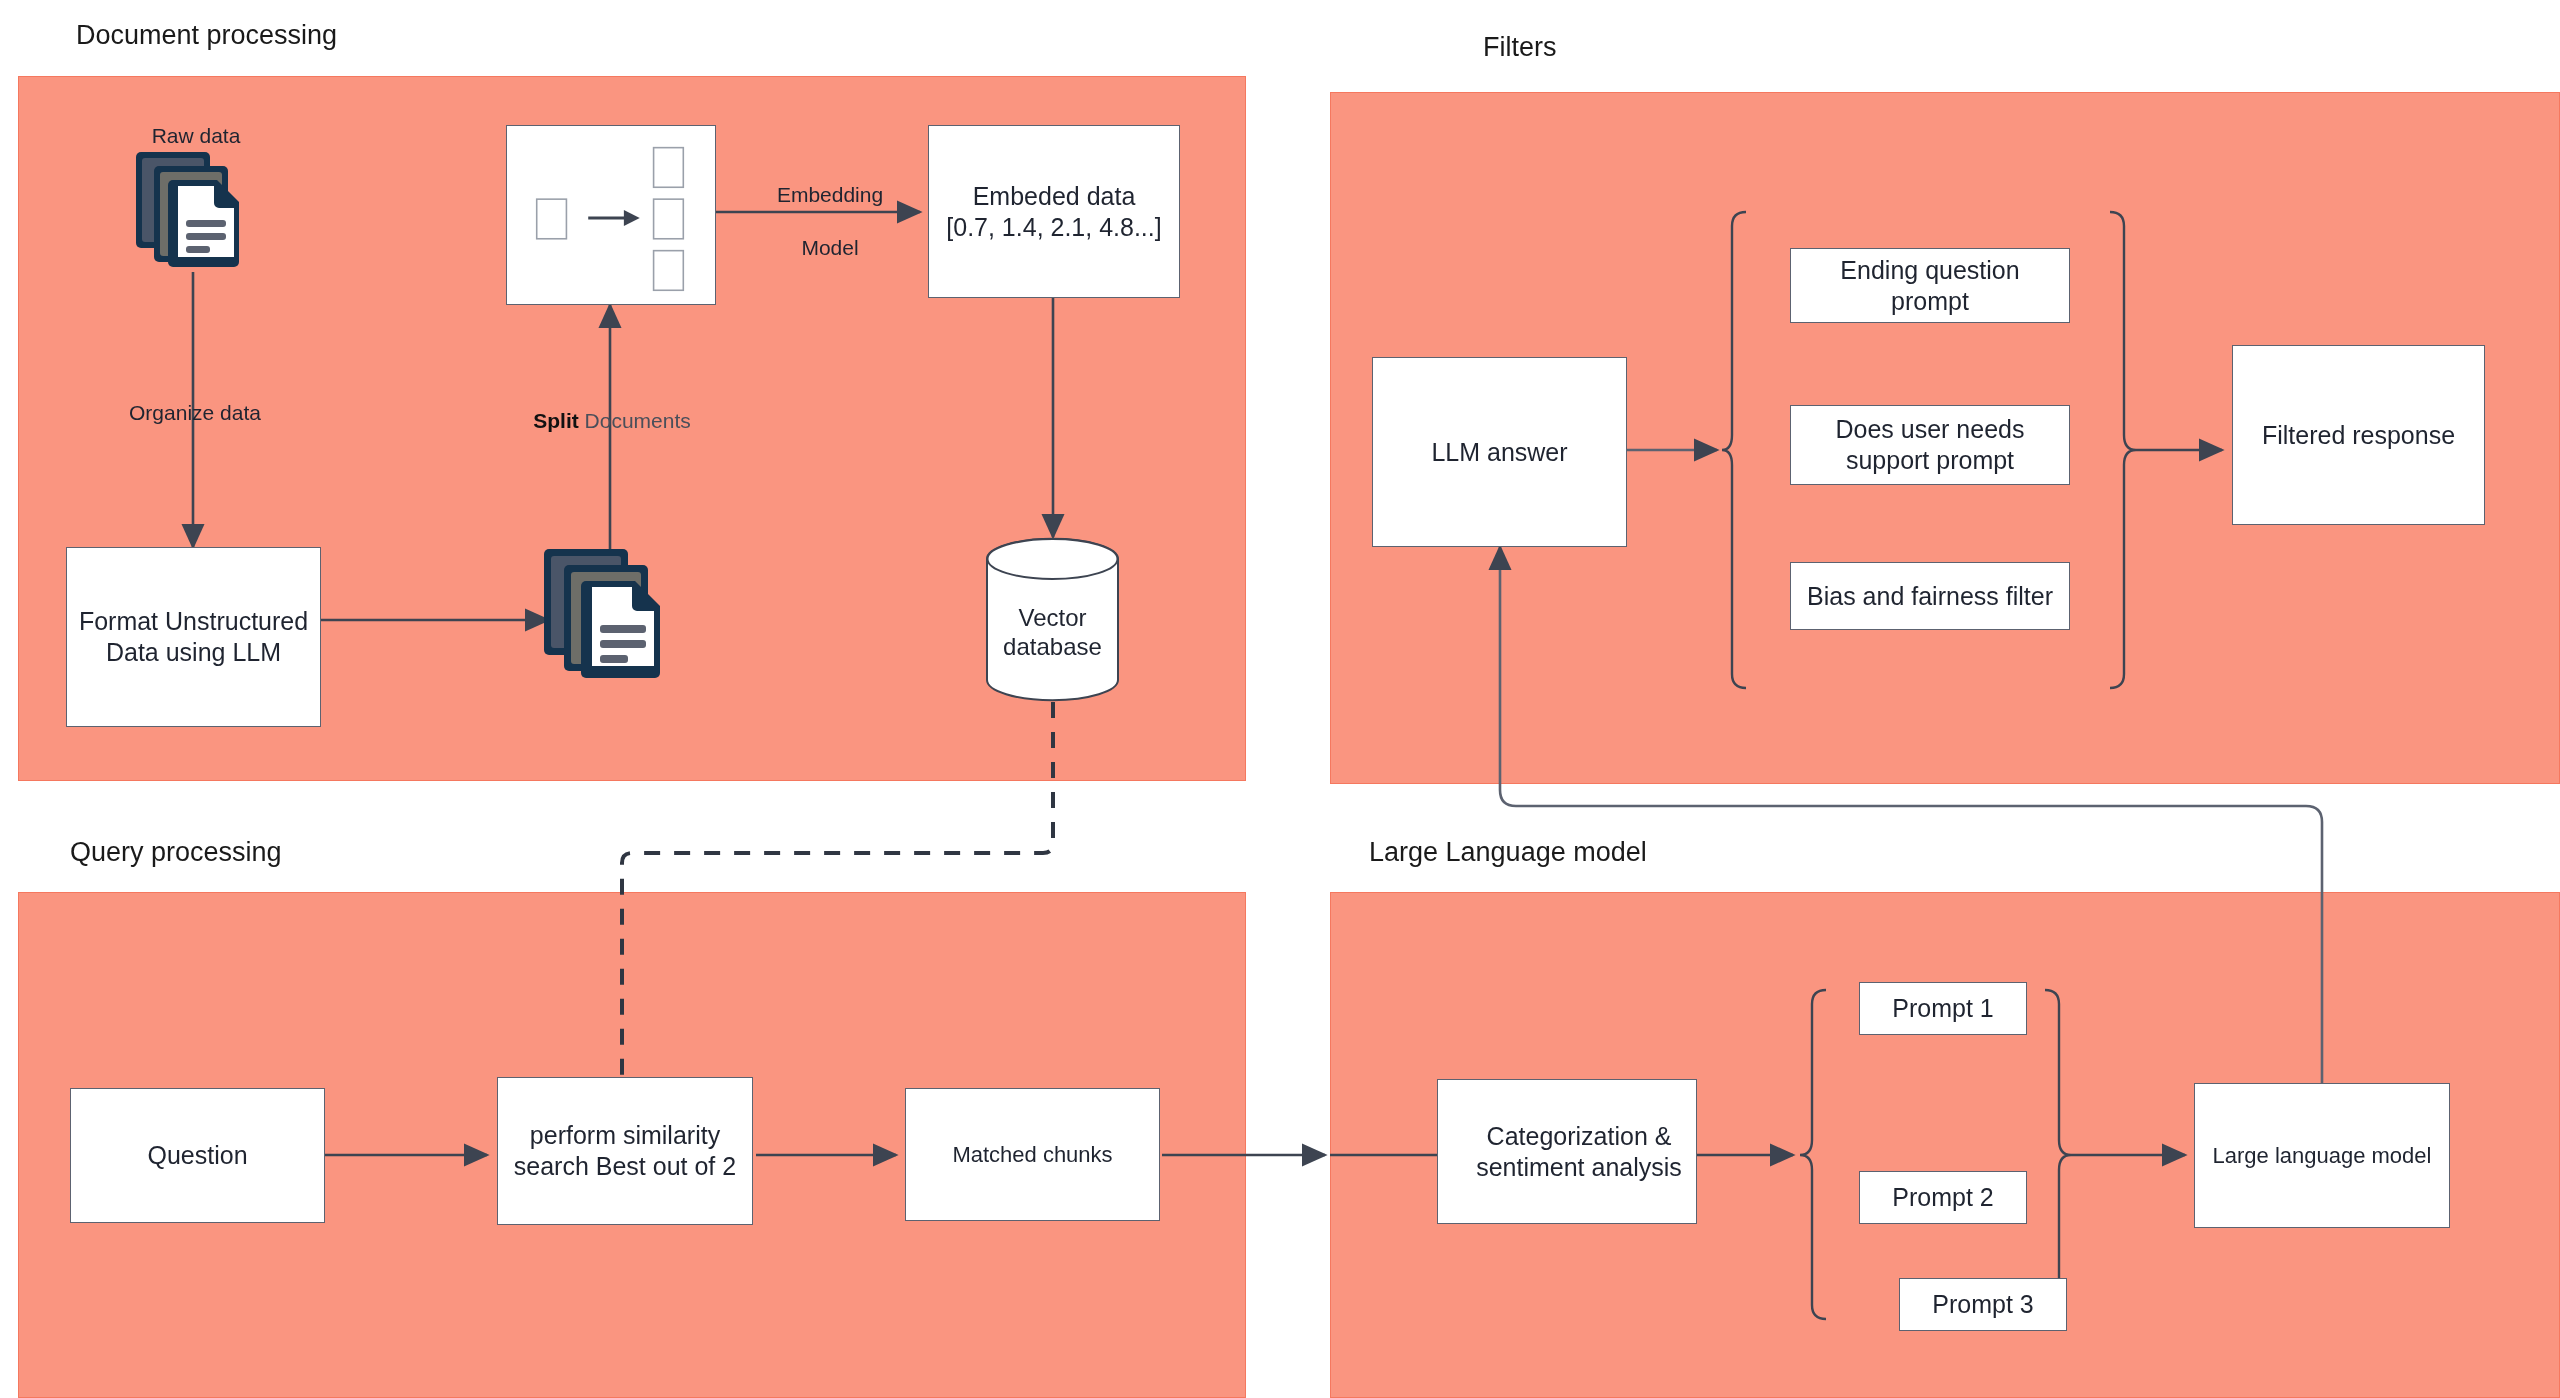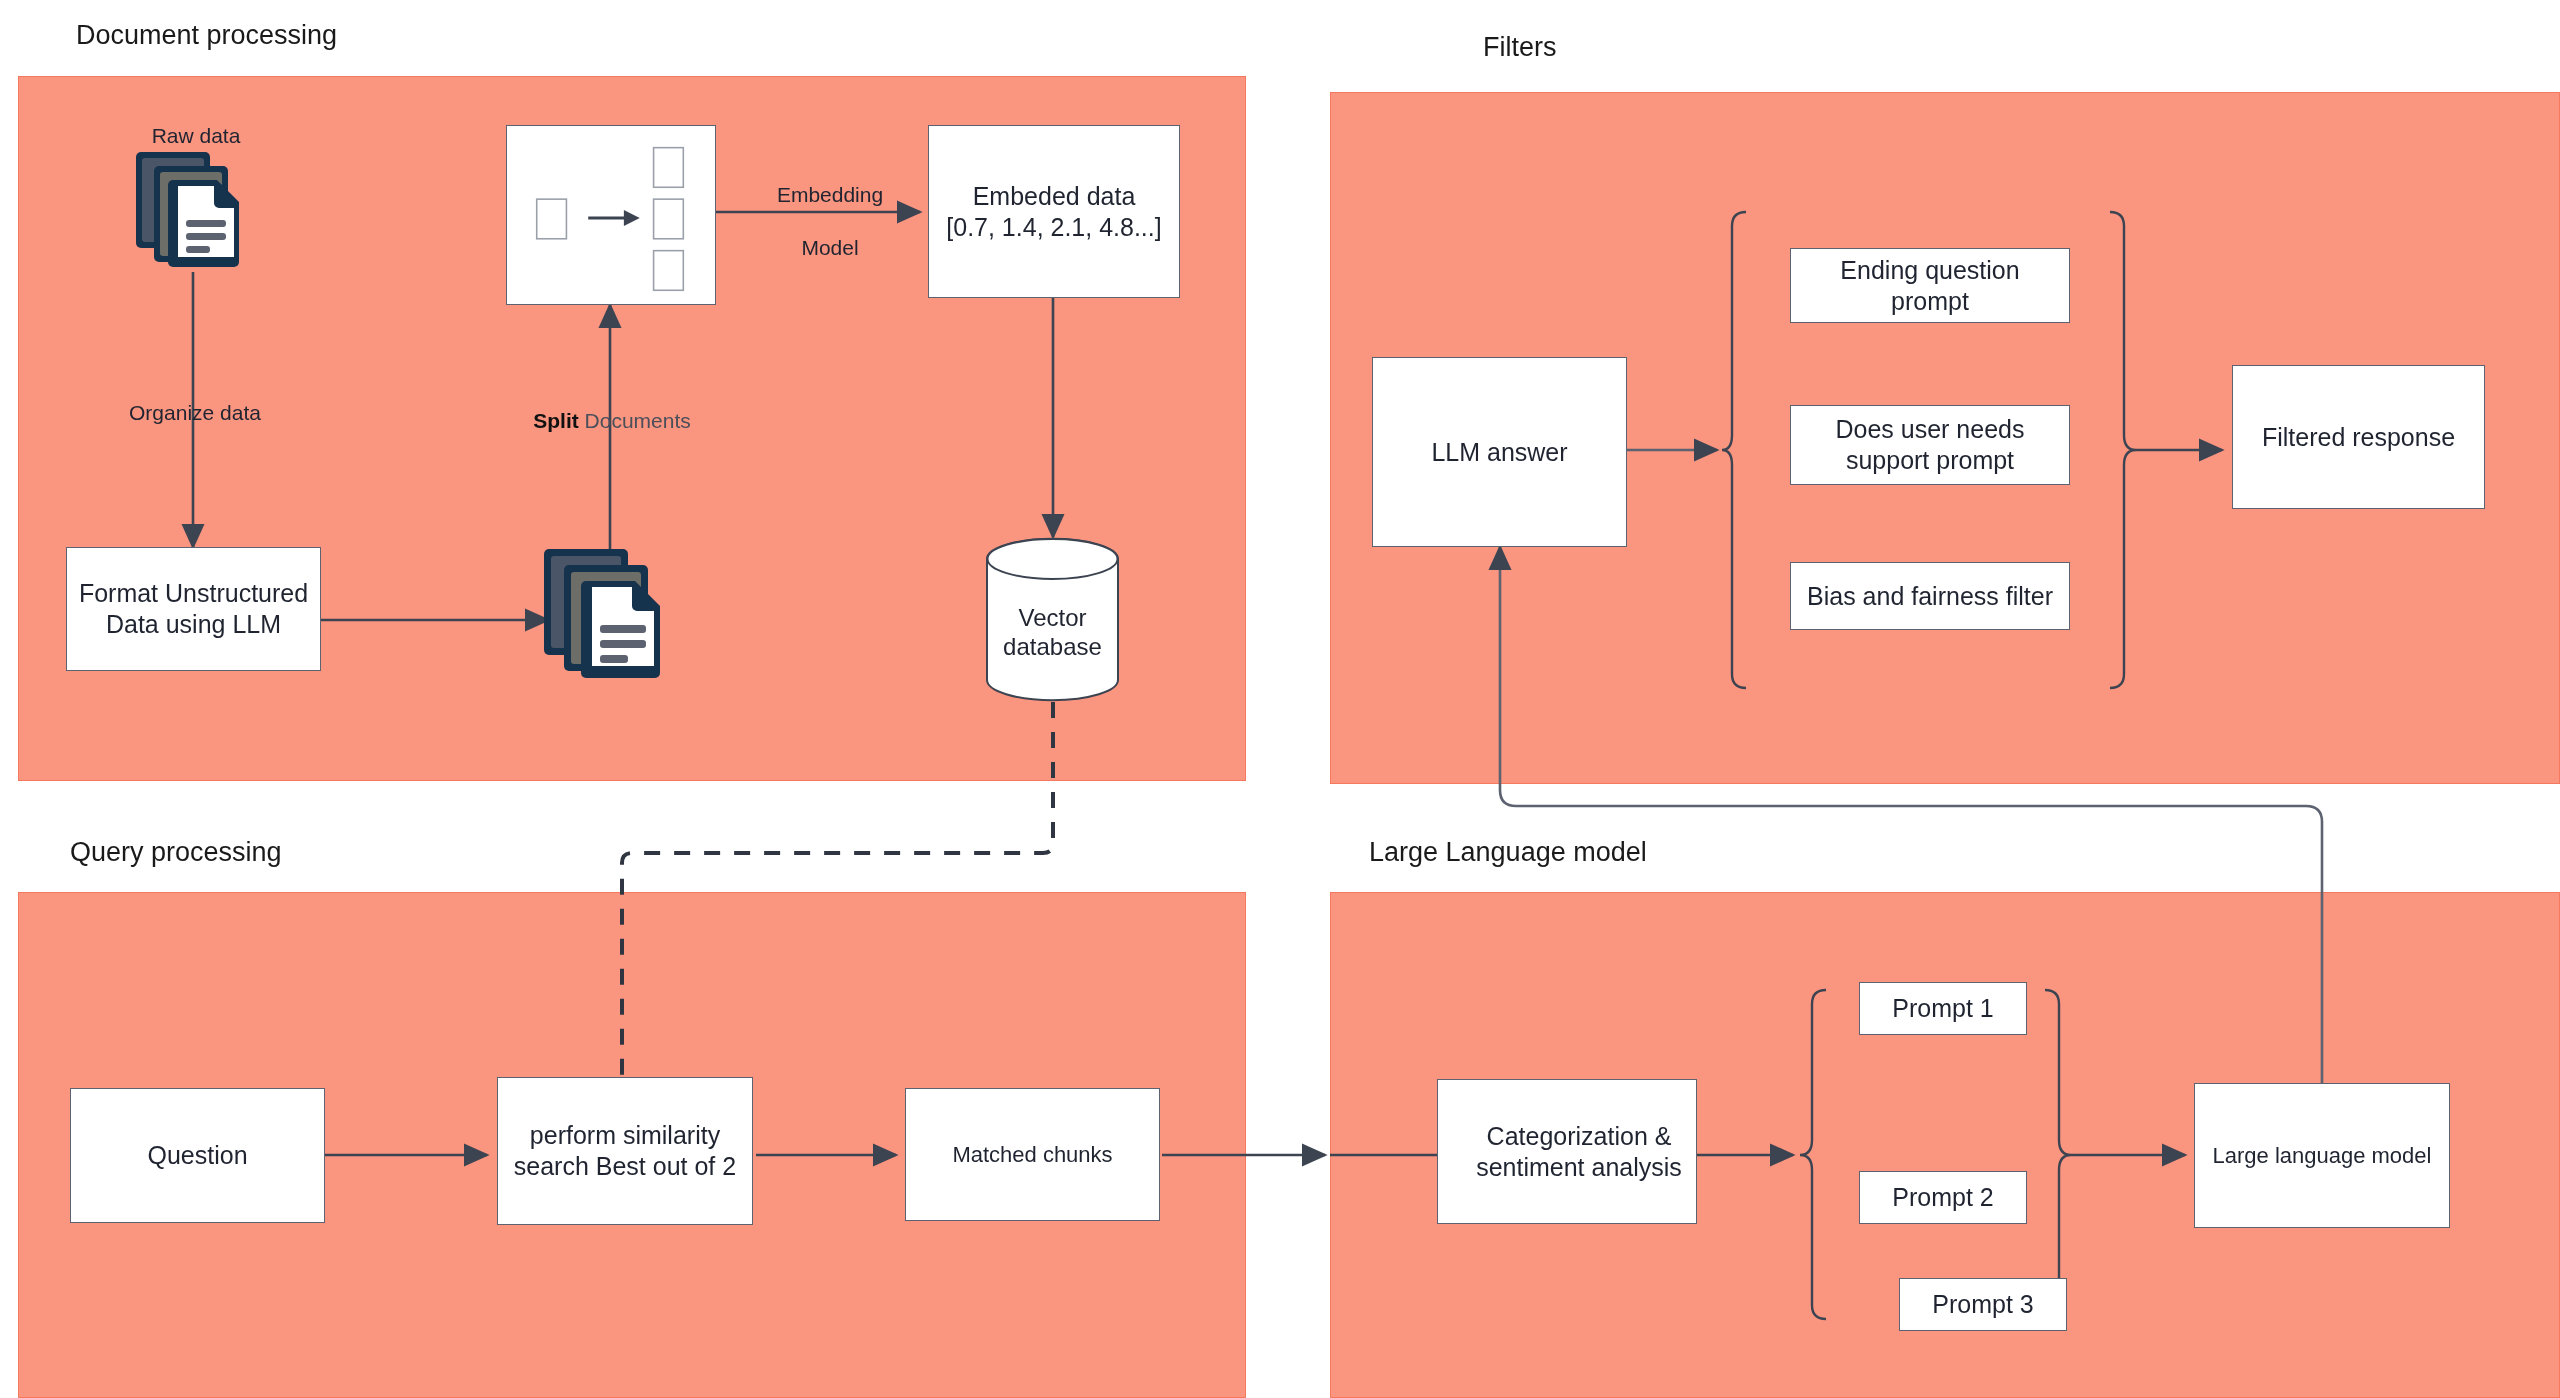--- a/index.html
+++ b/index.html
@@ -102,21 +102,21 @@
       <path d="M41,32 h44 l22,22 v60 a5,5 0 0 1 -5,5 h-61 a5,5 0 0 1 -5,-5 v-77 a5,5 0 0 1 5,-5 z" fill="#15334D"></path>
       <path d="M46,38 h36 v17 a5,5 0 0 0 5,5 h15 v49 h-56 z" fill="#FFFFFF"></path>
       <rect x="54" y="72" width="40" height="7" rx="3" fill="#5C6270"></rect>
       <rect x="54" y="85" width="40" height="7" rx="3" fill="#5C6270"></rect>
       <rect x="54" y="98" width="24" height="7" rx="3" fill="#5C6270"></rect>
     </svg>
   </div>
 
   <div class="edge-label" style="left:110px;top:400px;width:170px;">Organize data</div>
 
-  <div class="node" style="left:66px;top:547px;width:255px;height:124px;">Format Unstructured Data using LLM</div>
+  <div class="node" style="left:66px;top:547px;width:255px;height:180px;">Format Unstructured Data using LLM</div>
 
   <div class="docicon" style="left:540px;top:545px;width:140px;height:140px;">
     <svg viewBox="0 0 140 140" width="140" height="140">
       <rect x="4" y="4" width="84" height="106" rx="5" fill="#15334D"></rect>
       <rect x="11" y="11" width="70" height="92" rx="3" fill="#4A5568"></rect>
       <rect x="24" y="20" width="84" height="106" rx="5" fill="#15334D"></rect>
       <rect x="31" y="27" width="70" height="92" rx="3" fill="#6E6E68"></rect>
       <path d="M46,36 h49 l25,25 v67 a5,5 0 0 1 -5,5 h-69 a5,5 0 0 1 -5,-5 v-87 a5,5 0 0 1 5,-5 z" fill="#15334D"></path>
       <path d="M52,42 h40 v19 a5,5 0 0 0 5,5 h17 v55 h-62 z" fill="#FFFFFF"></path>
       <rect x="60" y="80" width="46" height="8" rx="3" fill="#5C6270"></rect>
@@ -160,21 +160,21 @@
       <div>database</div>
     </div>
   </div>
 
   <div class="node" style="left:1372px;top:357px;width:255px;height:190px;">LLM answer</div>
 
   <div class="node" style="left:1790px;top:248px;width:280px;height:75px;">Ending question prompt</div>
   <div class="node" style="left:1790px;top:405px;width:280px;height:80px;">Does user needs support prompt</div>
   <div class="node" style="left:1790px;top:562px;width:280px;height:68px;">Bias and fairness filter</div>
 
-  <div class="node" style="left:2232px;top:345px;width:253px;height:144px;margin-top:20px;">Filtered response</div>
+  <div class="node" style="left:2232px;top:345px;width:253px;height:180px;">Filtered response</div>
 
   <div class="node" style="left:70px;top:1088px;width:255px;height:135px;">Question</div>
   <div class="node" style="left:497px;top:1077px;width:256px;height:148px;">perform similarity search Best out of 2</div>
   <div class="node small" style="left:905px;top:1088px;width:255px;height:133px;">Matched chunks</div>
 
   <div class="node" style="left:1437px;top:1079px;width:260px;height:145px;padding-left:32px;">Categorization &amp; sentiment analysis</div>
 
   <div class="node" style="left:1859px;top:982px;width:168px;height:53px;">Prompt 1</div>
   <div class="node" style="left:1859px;top:1131px;width:168px;height:53px;margin-top:40px;">Prompt 2</div>
   <div class="node" style="left:1859px;top:1278px;width:168px;height:53px;margin-left:40px;">Prompt 3</div>

